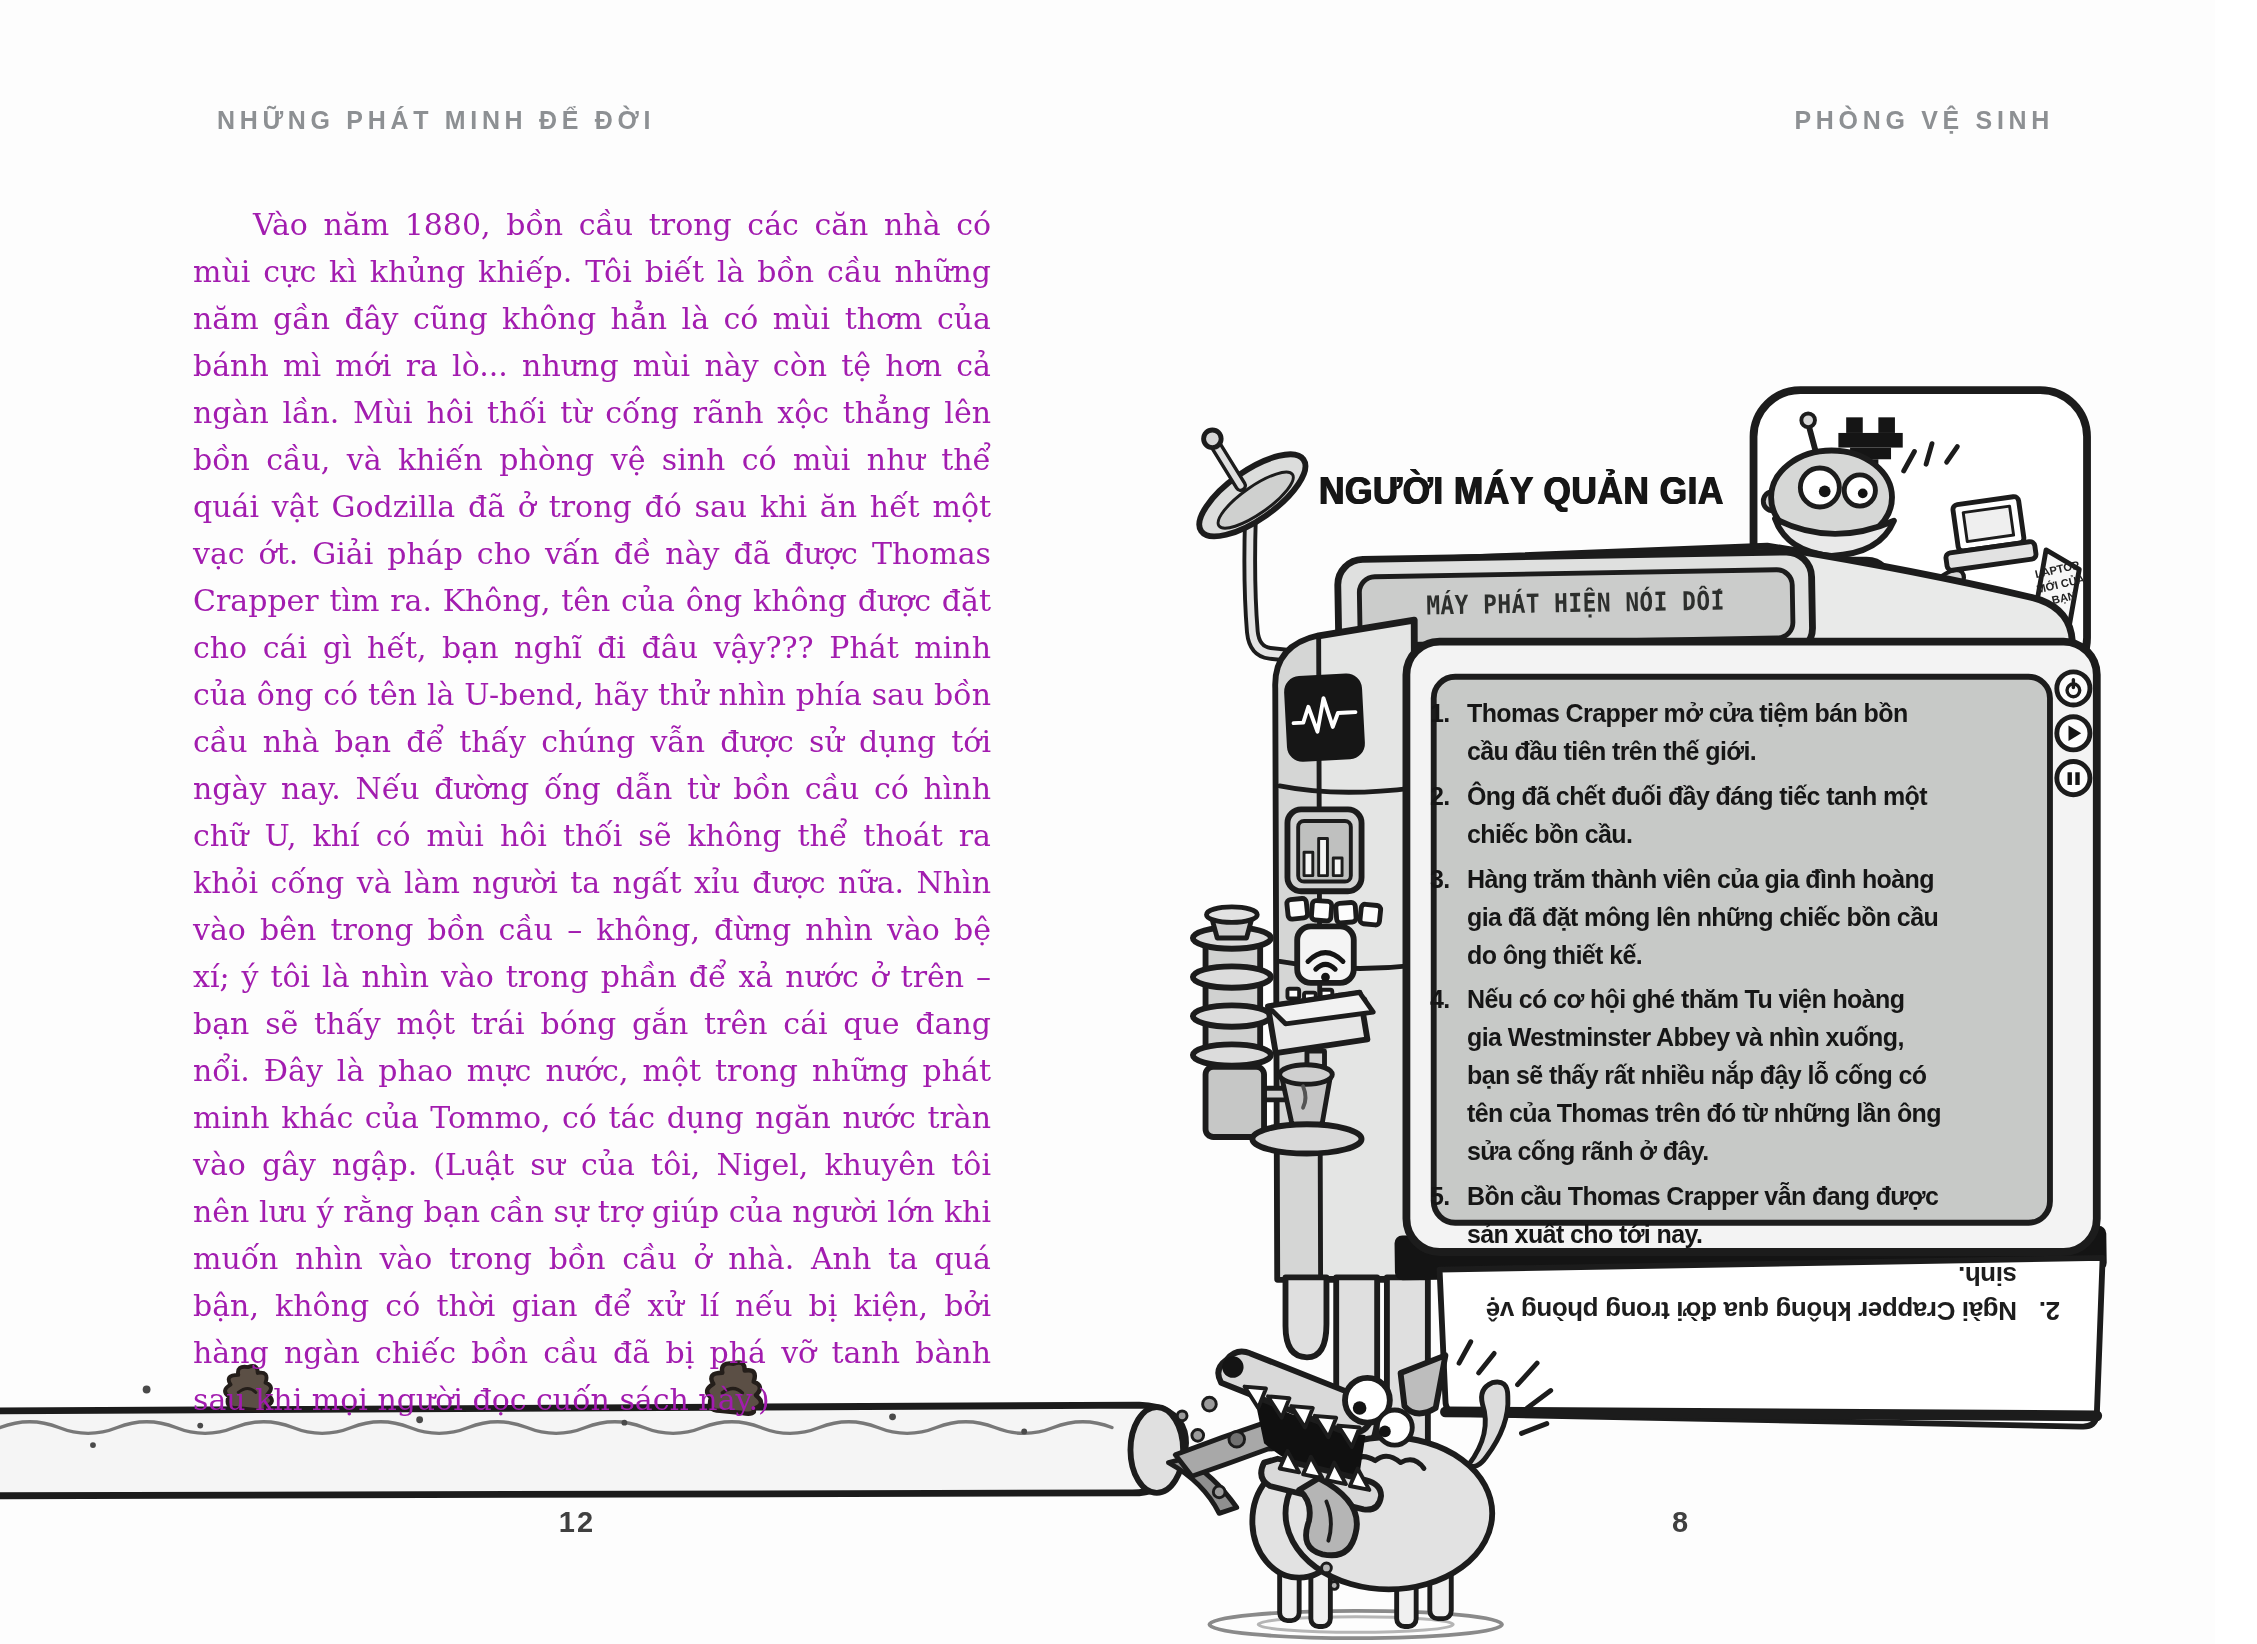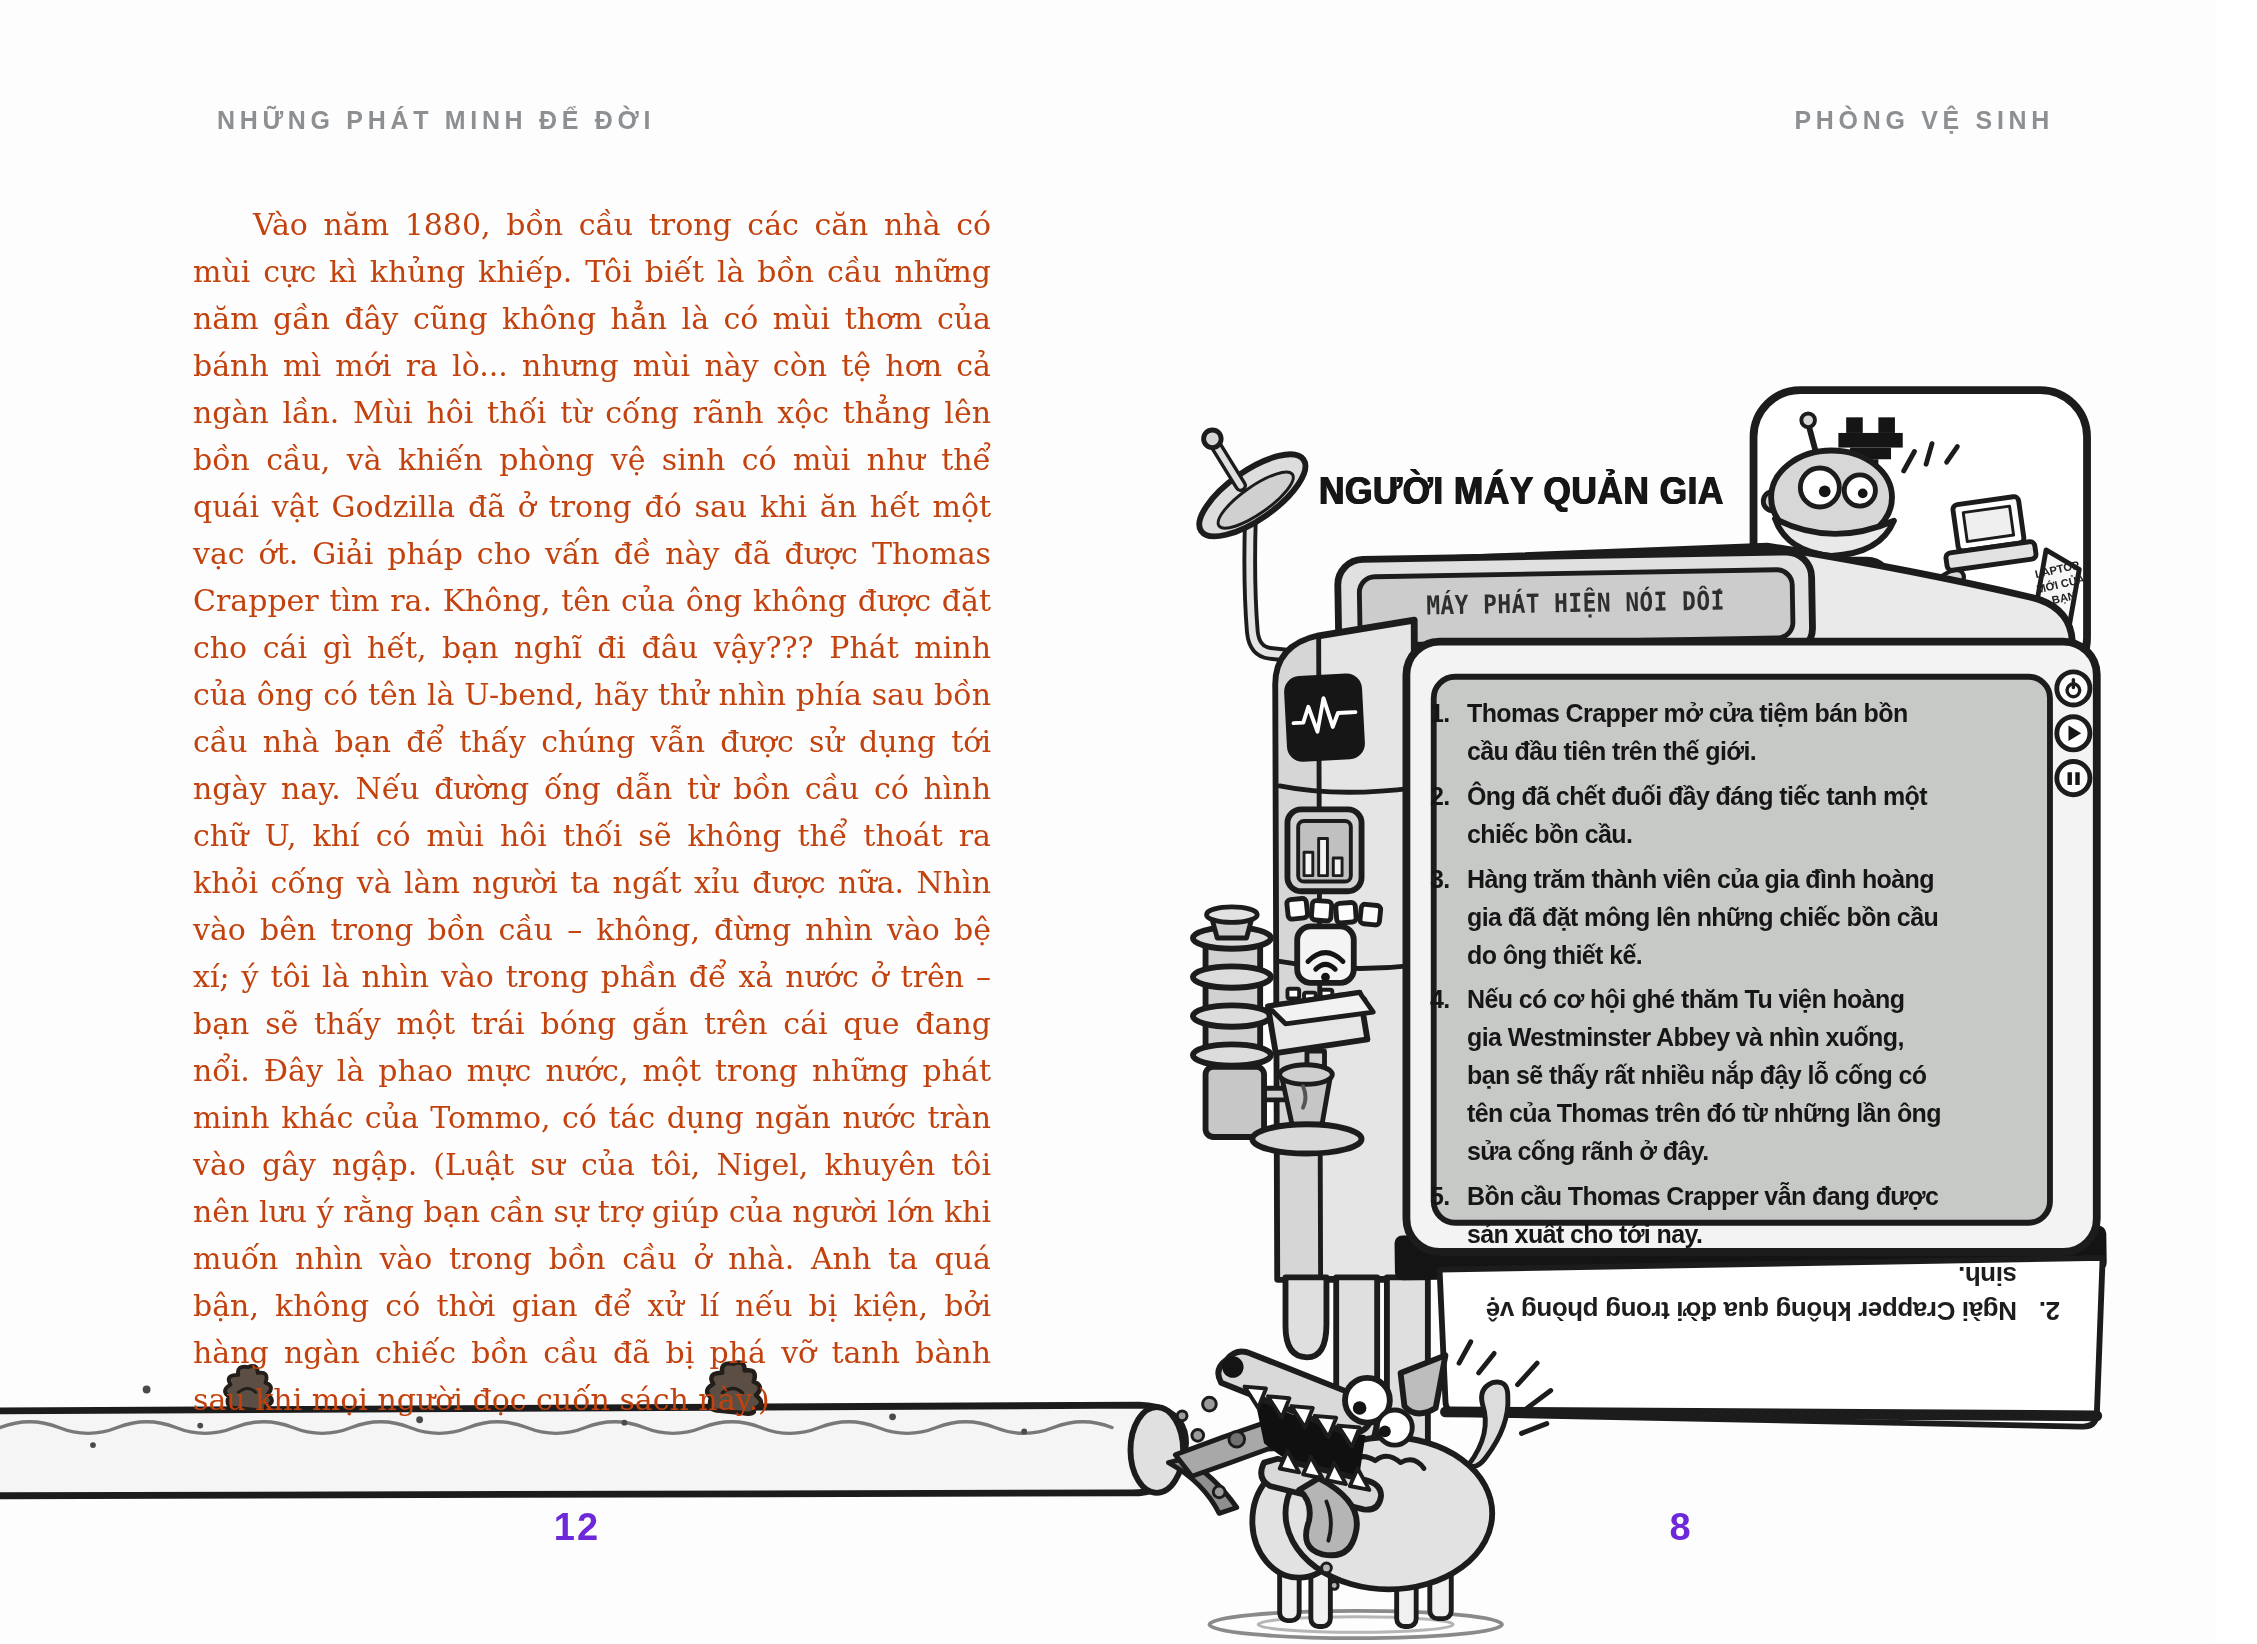--- a/index.html
+++ b/index.html
@@ -6,24 +6,24 @@
   #page{position:relative;width:2215px;height:1644px;background:#fdfdfd;overflow:hidden;
         font-family:"Liberation Sans",sans-serif;}
   .abs{position:absolute;}
   svg{position:absolute;left:0;top:0;}
 
   .running-head{font-family:"Liberation Sans",sans-serif;font-weight:bold;font-size:26px;
         letter-spacing:4.9px;color:#8d9093;transform:scaleX(.96);transform-origin:left center;}
   .running-head.right{transform-origin:right center;}
 
   .body-text{font-family:"DejaVu Serif","Liberation Serif",serif;font-size:30px;
-        line-height:47px;color:#c2410c;text-align:justify;text-indent:60px;}
-
-  .page-num{font-family:"Liberation Sans",sans-serif;font-weight:bold;font-size:38px;
-        color:#6d28d9;text-align:center;letter-spacing:2px;}
+        line-height:47px;color:#a21caf;text-align:justify;text-indent:60px;}
+
+  .page-num{font-family:"Liberation Sans",sans-serif;font-weight:bold;font-size:29px;
+        color:#404040;text-align:center;letter-spacing:2px;}
 
   .robot-title{font-family:"Liberation Sans",sans-serif;font-weight:bold;font-size:38px;
         color:#161616;letter-spacing:0.5px;transform:scaleX(.93);transform-origin:left center;
         text-shadow:0.7px 0 0 #161616,-0.7px 0 0 #161616;}
 
   .lcd{font-family:"DejaVu Sans Mono",monospace;font-weight:bold;font-size:26px;
         color:#2d2f2d;letter-spacing:0.5px;display:flex;align-items:center;justify-content:center;
         transform:scaleX(.88);transform-origin:center center;white-space:nowrap;}
 
   .quiz{list-style:none;margin:0;padding:0;font-family:"Liberation Sans",sans-serif;

